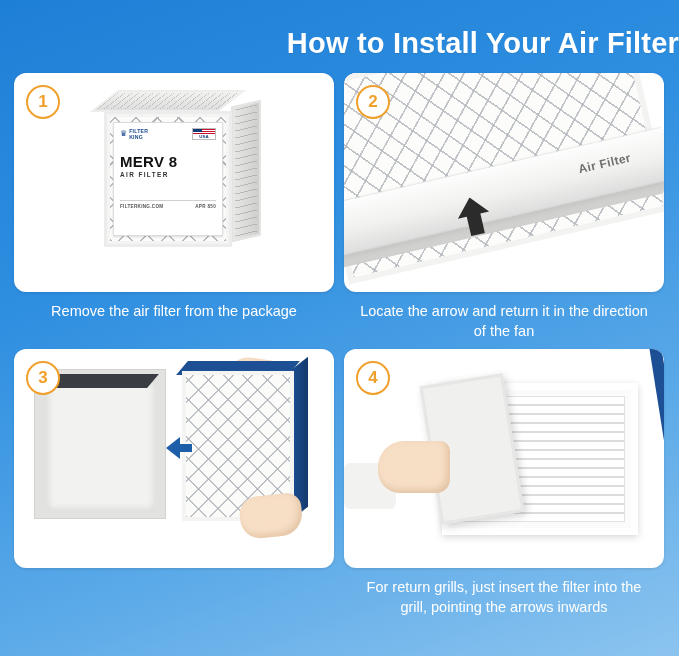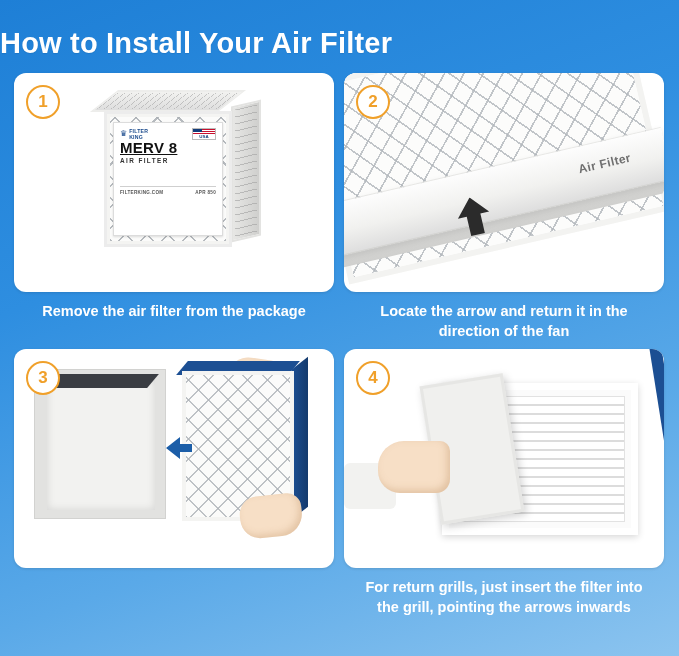--- a/index.html
+++ b/index.html
@@ -14,21 +14,21 @@
     overflow: hidden;
     position: relative;
   }
   .page {
     position: relative;
     width: 679px;
     height: 656px;
     box-sizing: border-box;
   }
   .title {
-    text-align: left;
+    text-align: right;
     color: #ffffff;
     font-size: 29px;
     font-weight: bold;
     letter-spacing: 0.2px;
     padding-top: 7px;
     line-height: 34px;
     text-shadow: 0 1px 1px rgba(0,0,0,0.08);
   }
   .grid {
     position: absolute;
@@ -67,21 +67,21 @@
     font-weight: bold;
     display: flex;
     align-items: center;
     justify-content: center;
     background: #ffffff;
     z-index: 5;
   }
   .caption {
     color: #ffffff;
     font-size: 14.5px;
-    font-weight: bold;
+    font-weight: normal;
     text-align: center;
     line-height: 20px;
     margin-top: 9px;
     width: 300px;
   }
   .art {
     position: absolute;
     inset: 0;
   }
 
@@ -162,26 +162,26 @@
     position: relative;
   }
   .fk-stripes::before {
     content: "";
     position: absolute;
     left: 0; top: 0;
     width: 9px; height: 3px;
     background: #143d7a;
   }
   .fk-merv {
+    margin-top: 14px;
     color: #111;
     font-size: 15px;
     font-weight: bold;
     letter-spacing: 0.3px;
     line-height: 16px;
-    text-decoration: underline;
   }
   .fk-sub {
     color: #333;
     font-size: 6.4px;
     font-weight: bold;
     letter-spacing: 1.4px;
     margin-top: 1px;
   }
   .fk-rule {
     border-top: 1px solid #cfcfcf;

